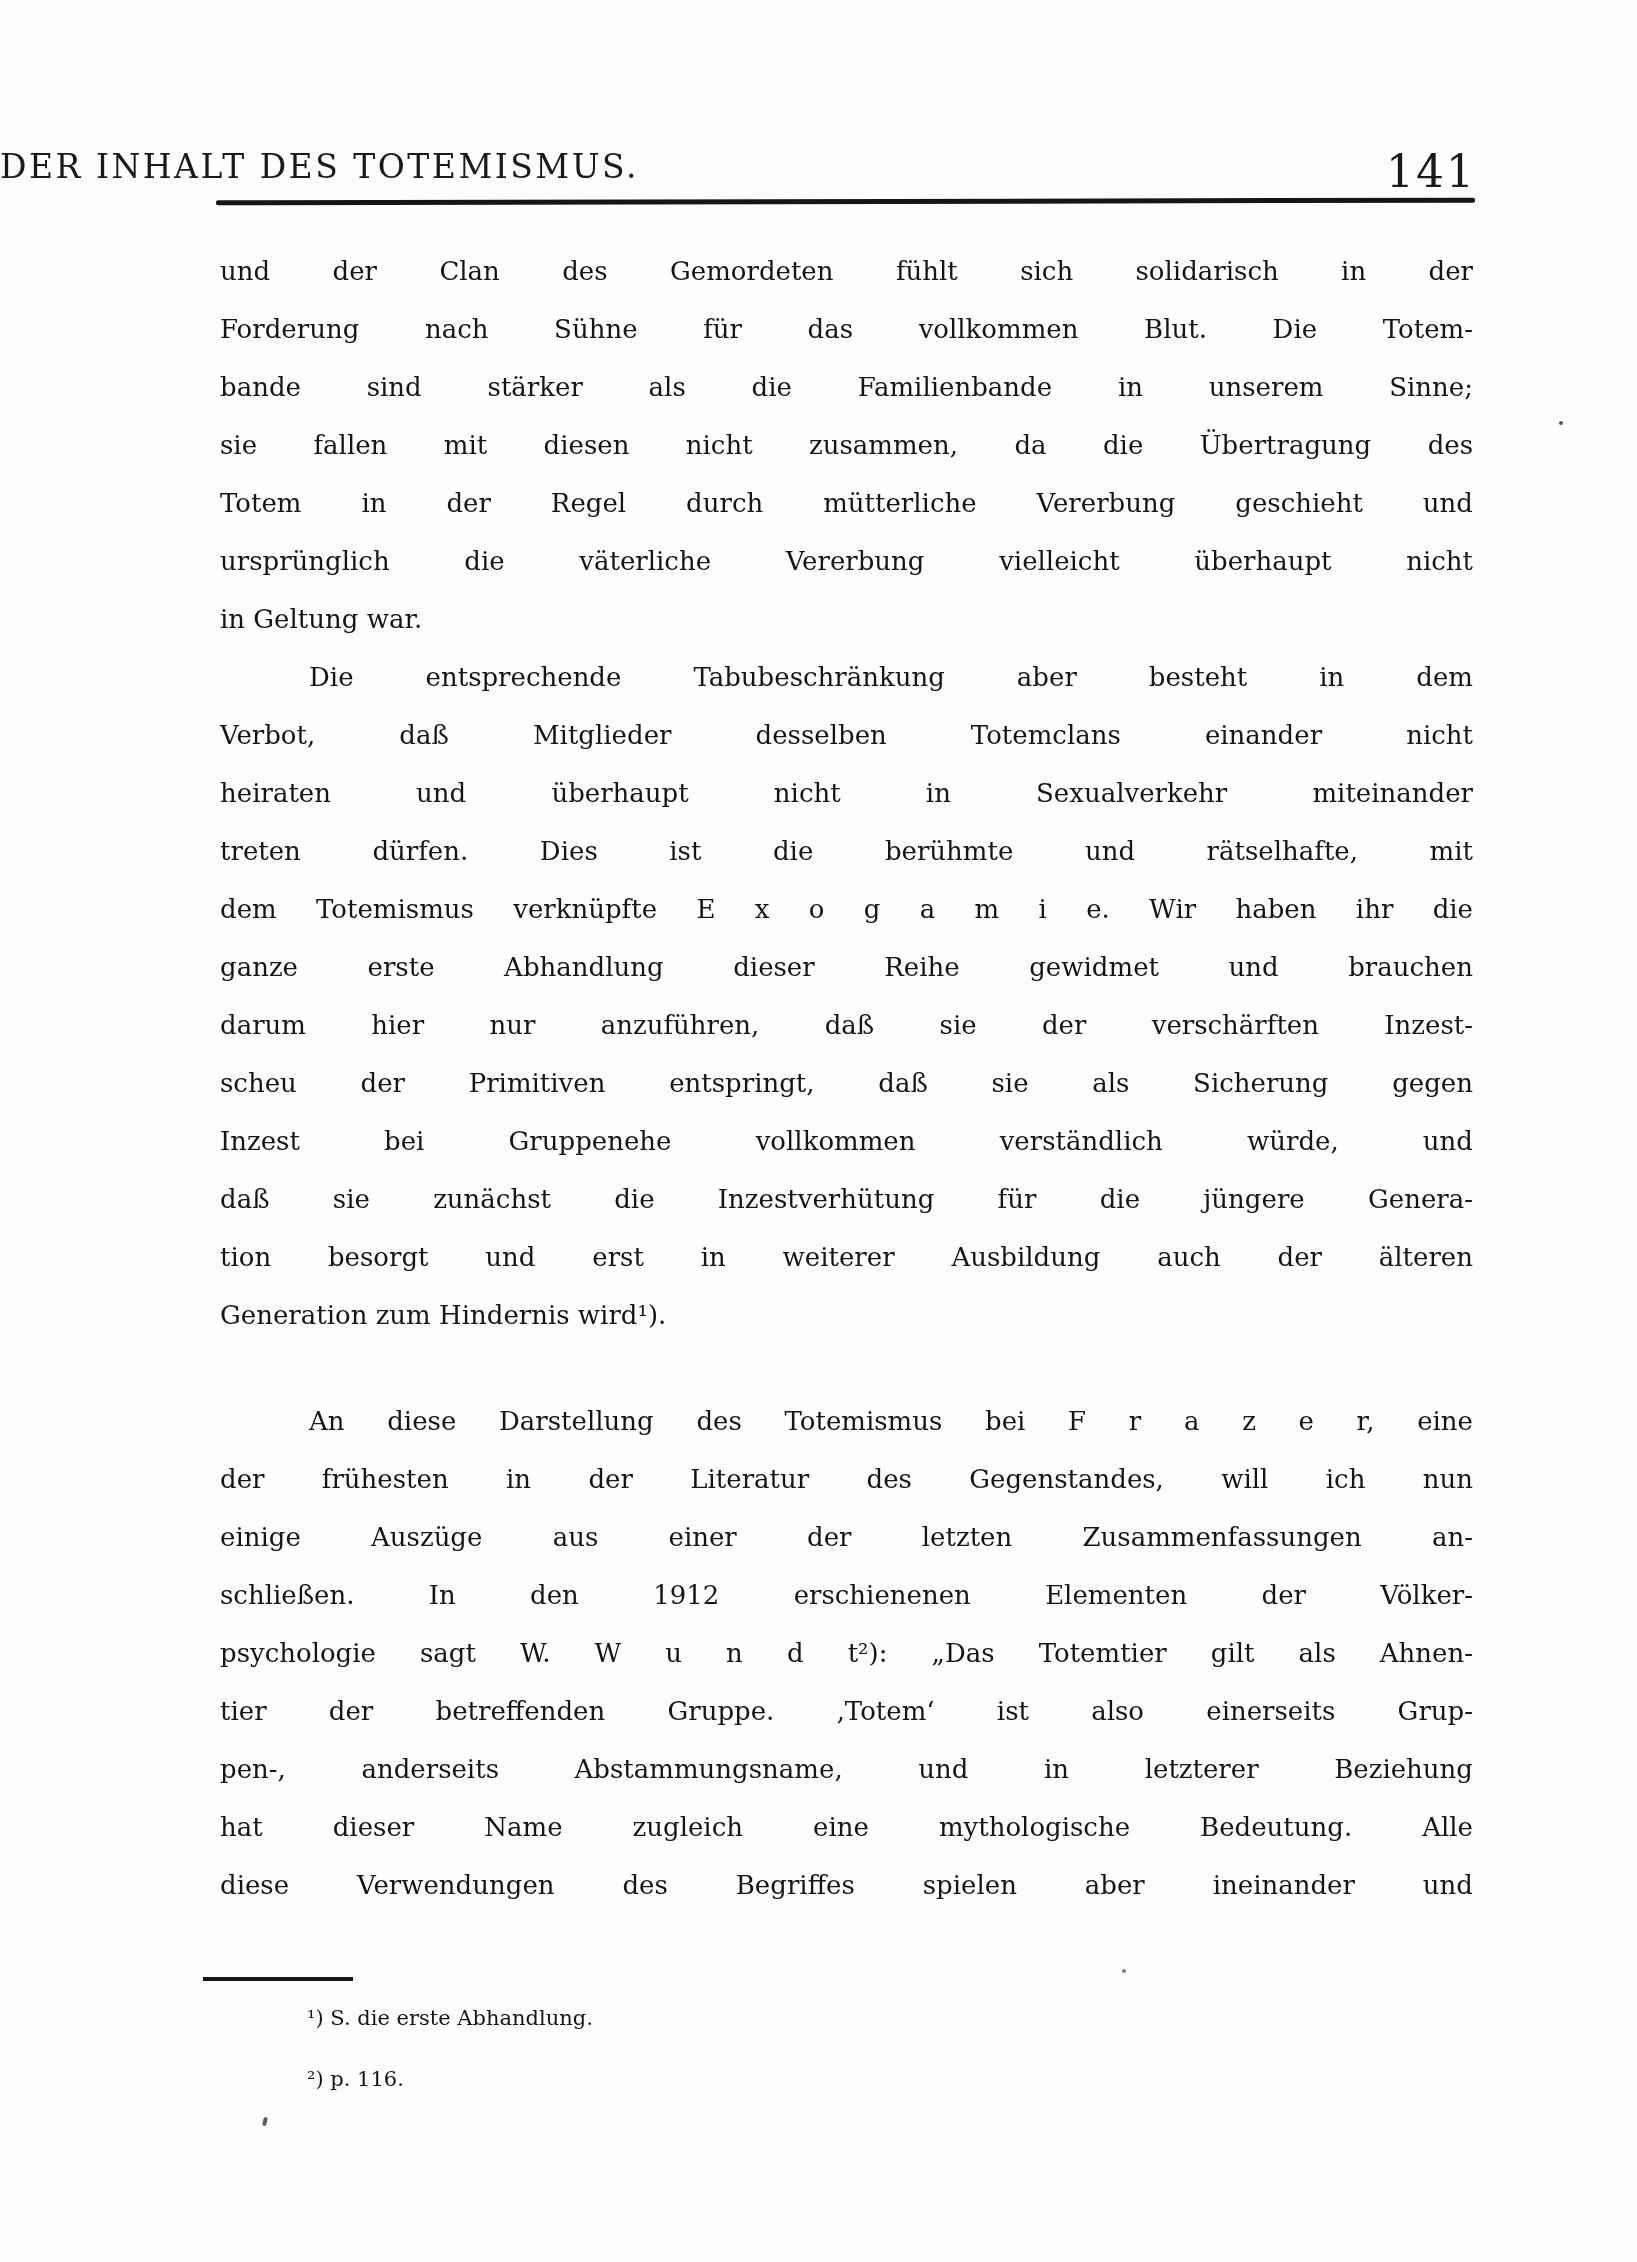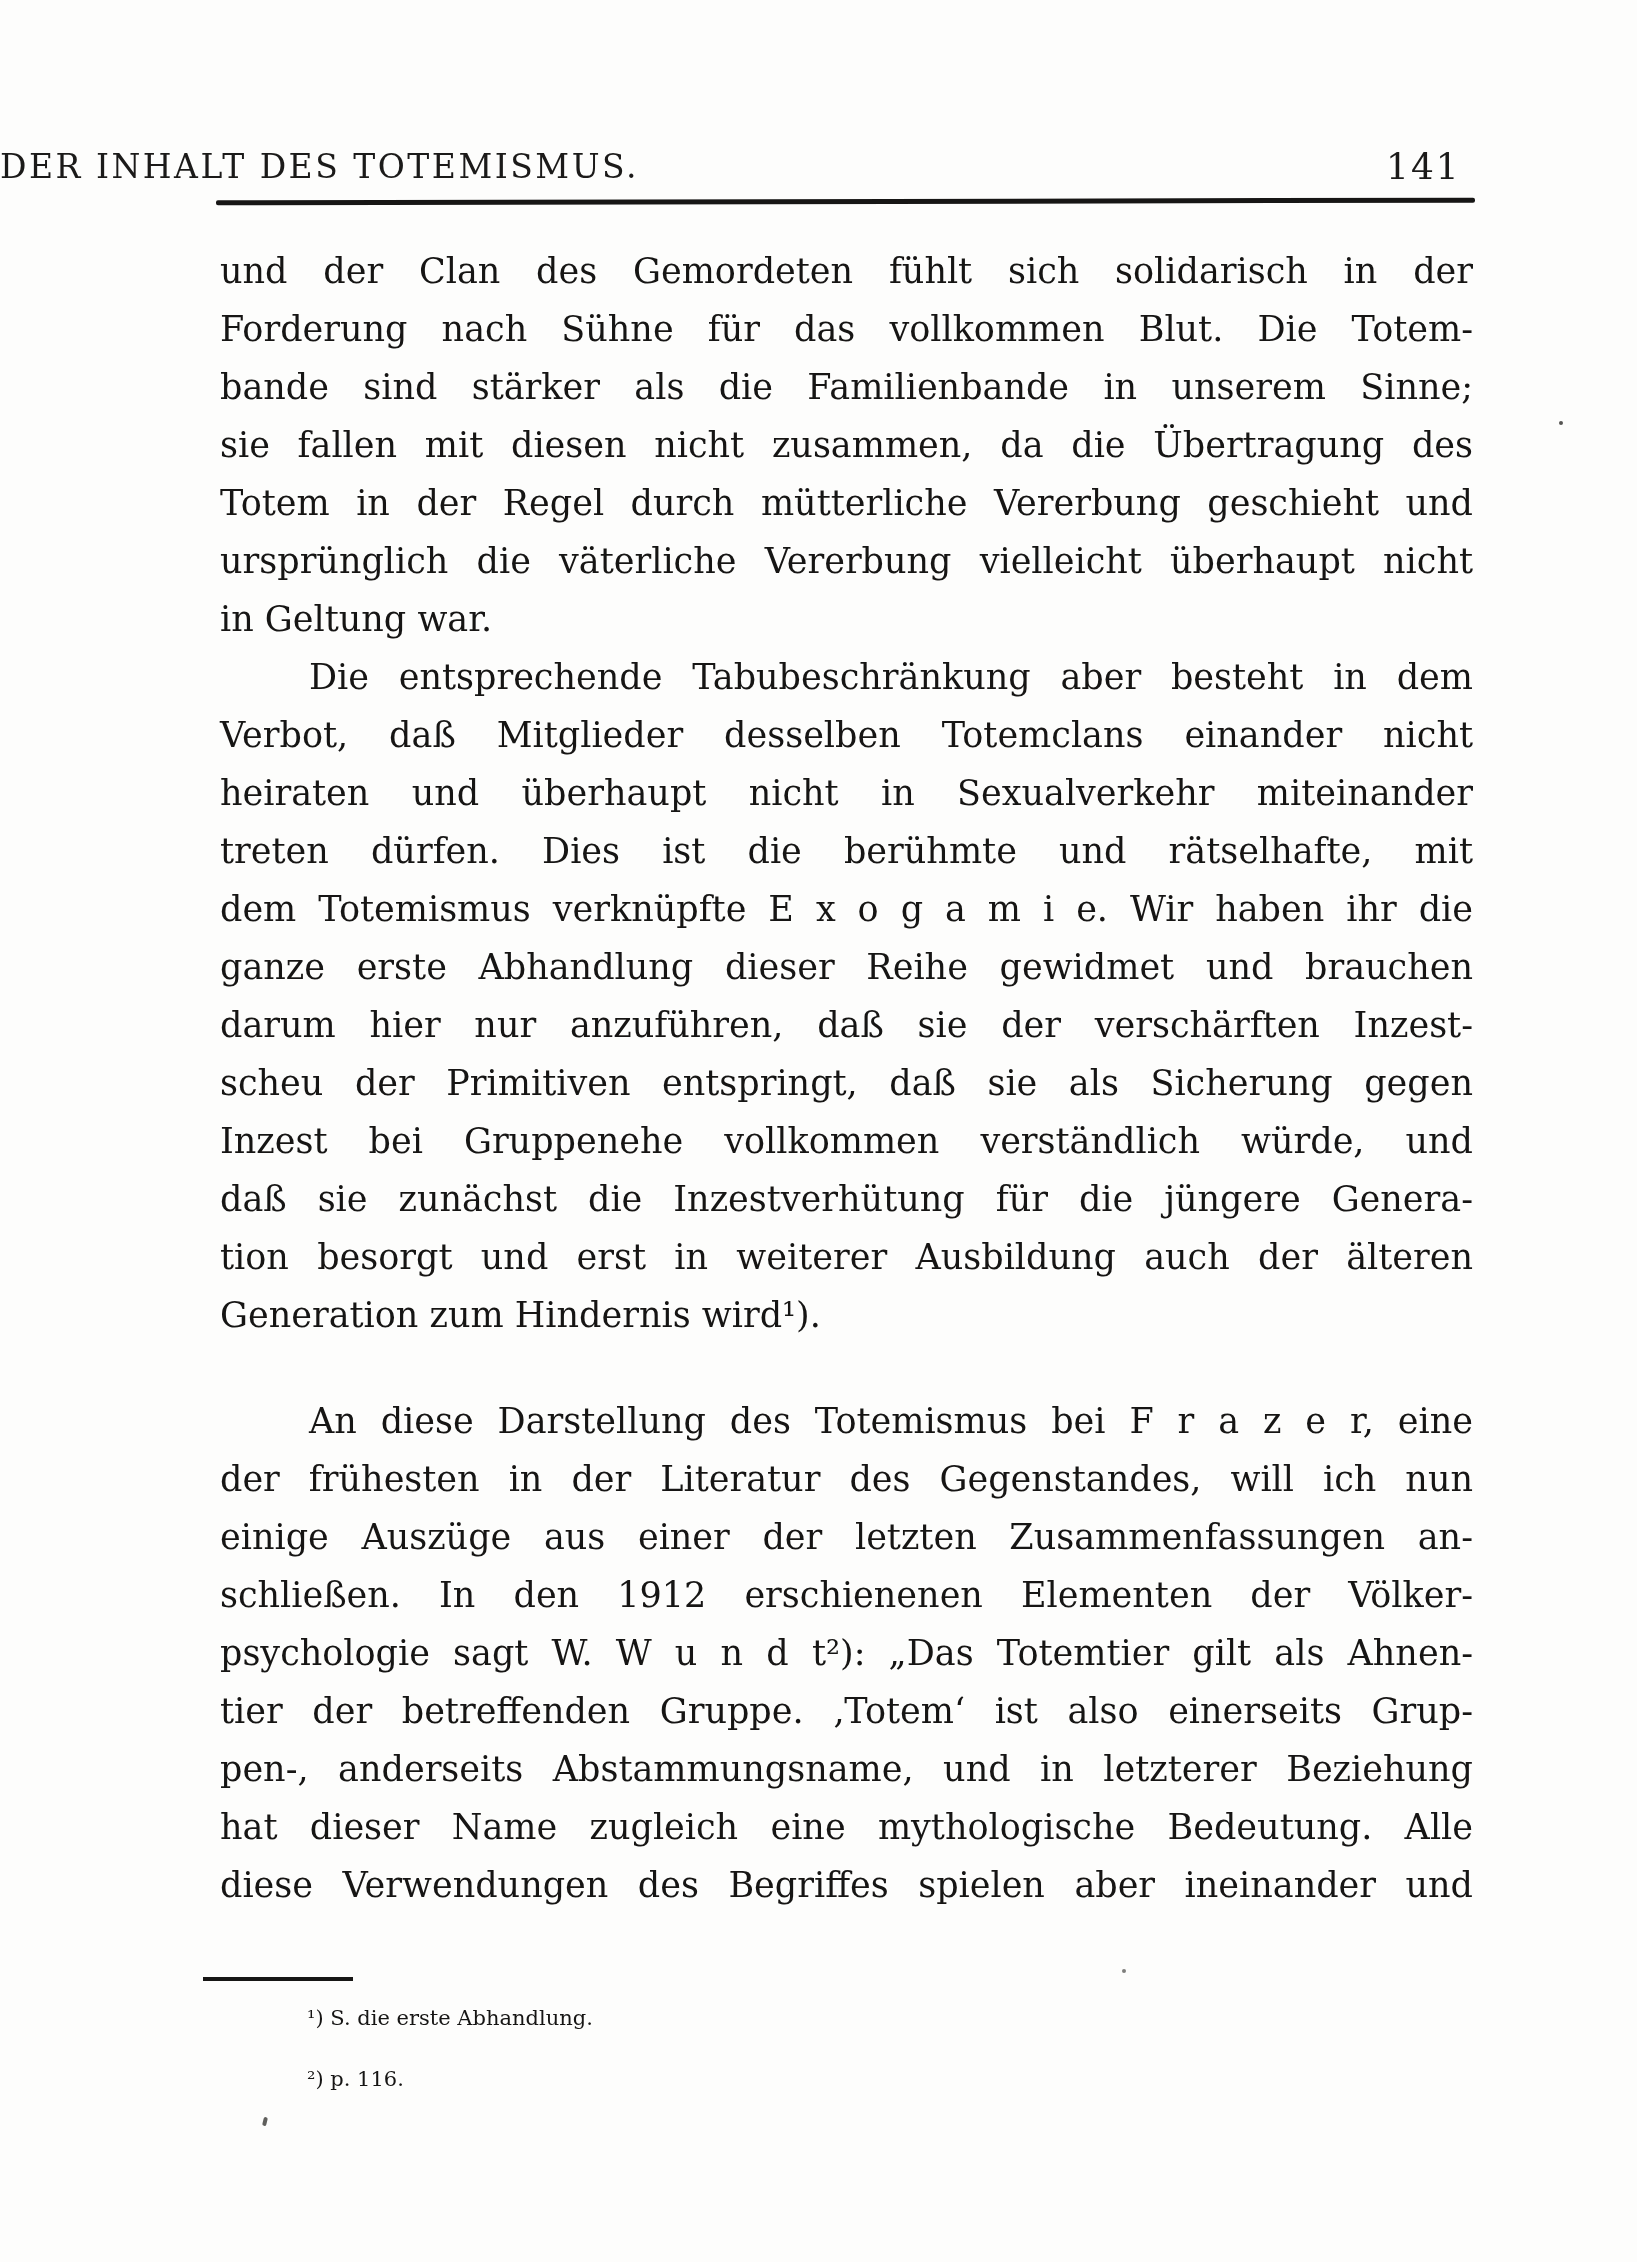--- a/index.html
+++ b/index.html
@@ -28,41 +28,41 @@
     width: 1608px;
     font-size: 33px;
     letter-spacing: 2.5px;
     white-space: nowrap;
     color: #1b1a19;
   }
   .page-number {
     position: absolute;
     top: 146px;
     left: 1386px;
-    font-size: 36px;
+    font-size: 44px;
     letter-spacing: 2px;
     color: #1b1a19;
   }
   .header-rule {
     position: absolute;
     top: 199px;
     left: 216px;
     width: 1259px;
     height: 5px;
     background: #171615;
     transform: rotate(-0.12deg);
     border-radius: 2px;
   }
   
   .body-text {
     position: absolute;
     top: 242px;
     left: 220px;
     width: 1253px;
-    font-size: 35px;
+    font-size: 26px;
     line-height: 58px;
     color: #161514;
   }
   .para { margin: 0; padding: 0; }
   .para.space-before { margin-top: 48px; }
   .line {
     text-align: justify;
     text-align-last: justify;
     height: 58px;
     overflow: visible;

